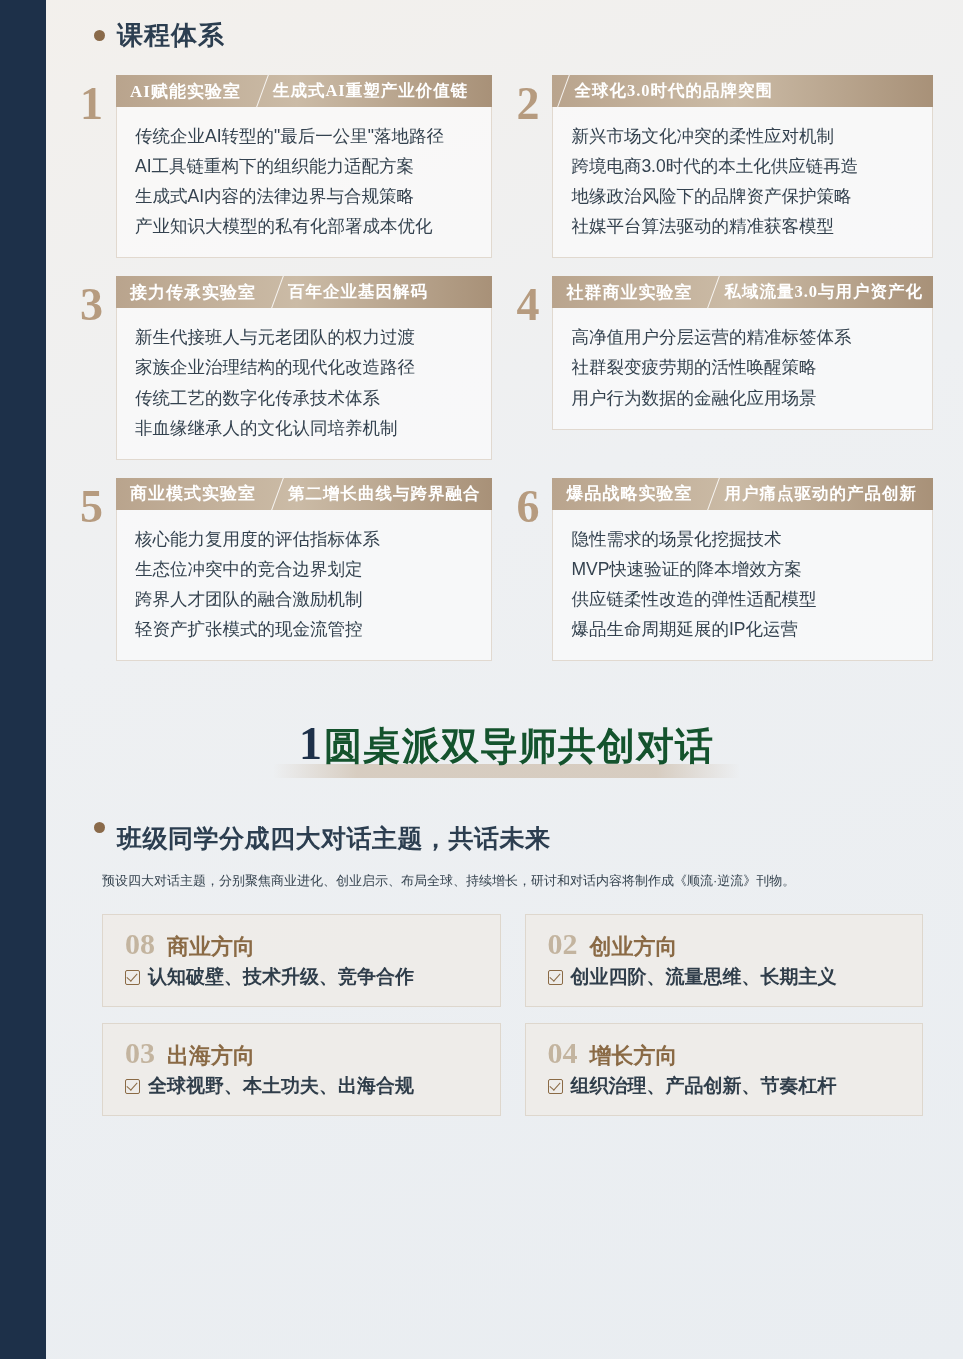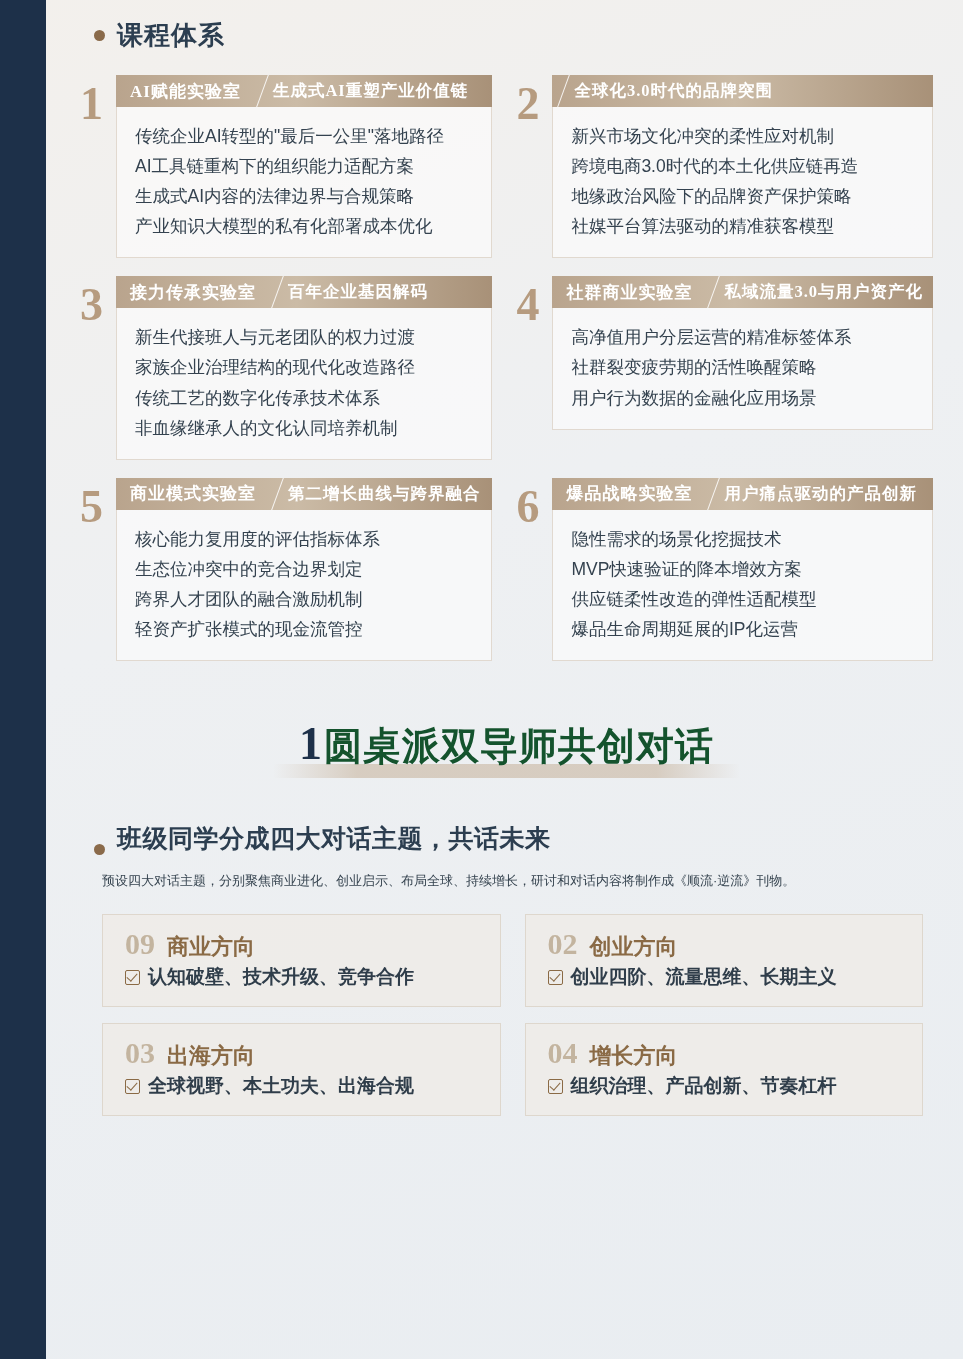--- a/index.html
+++ b/index.html
@@ -103,21 +103,21 @@
     font-family: "Liberation Serif", serif;
     font-size: 46px; font-weight: 700; color: #1d3049; line-height: 1;
   }
   .banner-text {
     position: relative; z-index: 1;
     font-size: 38px; font-weight: 700; color: #14532d; letter-spacing: 1px;
   }
 
   
   .sub-head {
-    display: flex; align-items: flex-end; gap: 12px;
+    display: flex; align-items: flex-start; gap: 12px;
     margin: 40px 0 14px 14px;
   }
   .sub-title { font-size: 25px; font-weight: 700; color: #2c3e50; letter-spacing: .5px;}
   .para {
     font-size: 13px; line-height: 1.78; color: #35434f;
     margin: 0 10px 22px 22px;
   }
 
   
   .topic-grid {
@@ -277,21 +277,21 @@
     <span class="sec-bullet"></span>
     <span class="sub-title">班级同学分成四大对话主题，共话未来</span>
   </div>
 
   <p class="para">预设四大对话主题，分别聚焦商业进化、创业启示、布局全球、持续增长，研讨和对话内容将制作成《顺流·逆流》刊物。</p>
 
   <div class="topic-grid">
 
     <div class="topic-card">
       <div class="topic-top">
-        <span class="topic-no">09</span>
+        <span class="topic-no">08</span>
         <span class="topic-name">商业方向</span>
       </div>
       <div class="topic-row">
         <span class="chk"></span>
         <span class="topic-items">认知破壁、技术升级、竞争合作</span>
       </div>
     </div>
 
     <div class="topic-card">
       <div class="topic-top">

